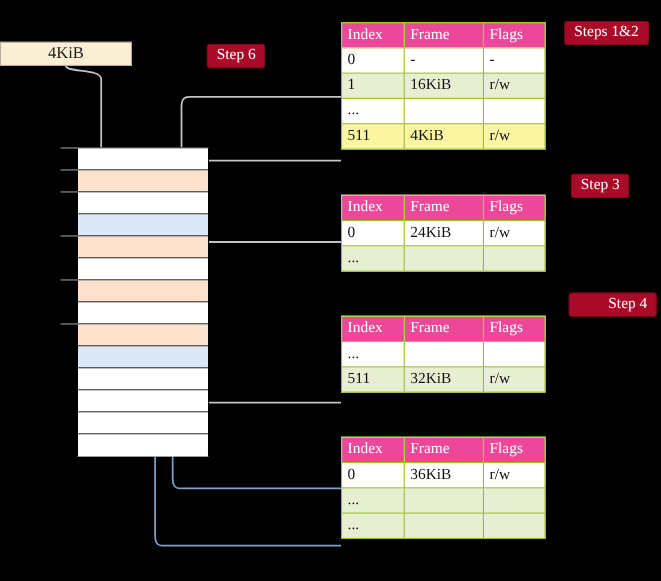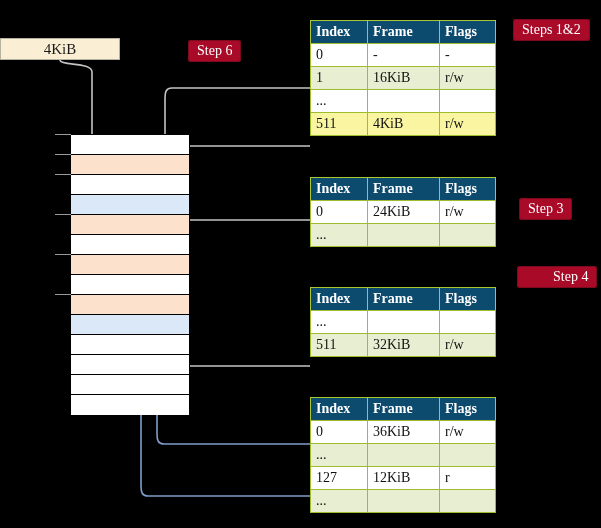--- a/index.html
+++ b/index.html
@@ -72,21 +72,21 @@
     font-size: 14px;
     padding: 3px 9px 4px 9px;
     border-radius: 3px;
     box-shadow: 0 0 0 1px #7d0a1e inset;
     white-space: nowrap;
     z-index: 6;
     line-height: 15px;
   }
   #badge-step0  { left: 188px; top: 40px; }
   #badge-steps12{ left: 513px; top: 19px; text-align: center; }
-  #badge-step3  { left: 519px; top: 158px; margin-top: 40px; }
+  #badge-step3  { left: 519px; top: 158px; }
   #badge-step4  { left: 517px; top: 266px; padding-left: 36px; }
 
   
   .ptable {
     position: absolute;
     border-collapse: collapse;
     border: 1px solid #b8b8b8;
     background: #ffffff;
     font-size: 14px;
     z-index: 5;
@@ -96,23 +96,23 @@
     border: 1px solid #9fbb2e;
     padding: 1px 5px;
     height: 23px;
     box-sizing: border-box;
     text-align: left;
     color: #111111;
     font-weight: normal;
     overflow: hidden;
   }
   .ptable th {
-    background: #0c4a6e;
+    background: #ec4899;
     color: #ffffff;
-    font-weight: bold;
+    font-weight: normal;
     border-color: #aac832;
     border-bottom: 1px solid #9fbb2e;
   }
   .ptable th.sep { border-left: 1px solid #4c1d95; }
   .ptable tr.alt td { background: #e8eed2; }
   .ptable td.hl, .ptable tr.hlrow td { background: #faf5a0; }
   .col-index { width: 57px; }
   .col-frame { width: 72px; }
   .col-flags { width: 56px; }
 
@@ -270,25 +270,20 @@
       <tr>
         <td class="col-index">0</td>
         <td class="col-frame">36KiB</td>
         <td class="col-flags">r/w</td>
       </tr>
       <tr class="alt">
         <td class="col-index">...</td>
         <td class="col-frame"></td>
         <td class="col-flags"></td>
       </tr>
-      <tr>
-        <td class="col-index">127</td>
-        <td class="col-frame">12KiB</td>
-        <td class="col-flags">r</td>
-      </tr>
       <tr class="alt">
         <td class="col-index">...</td>
         <td class="col-frame"></td>
         <td class="col-flags"></td>
       </tr>
     </tbody>
   </table>
 
 <div class="mem-tick" style="top: 134px;"></div>
 <div class="mem-tick" style="top: 154px;"></div>

